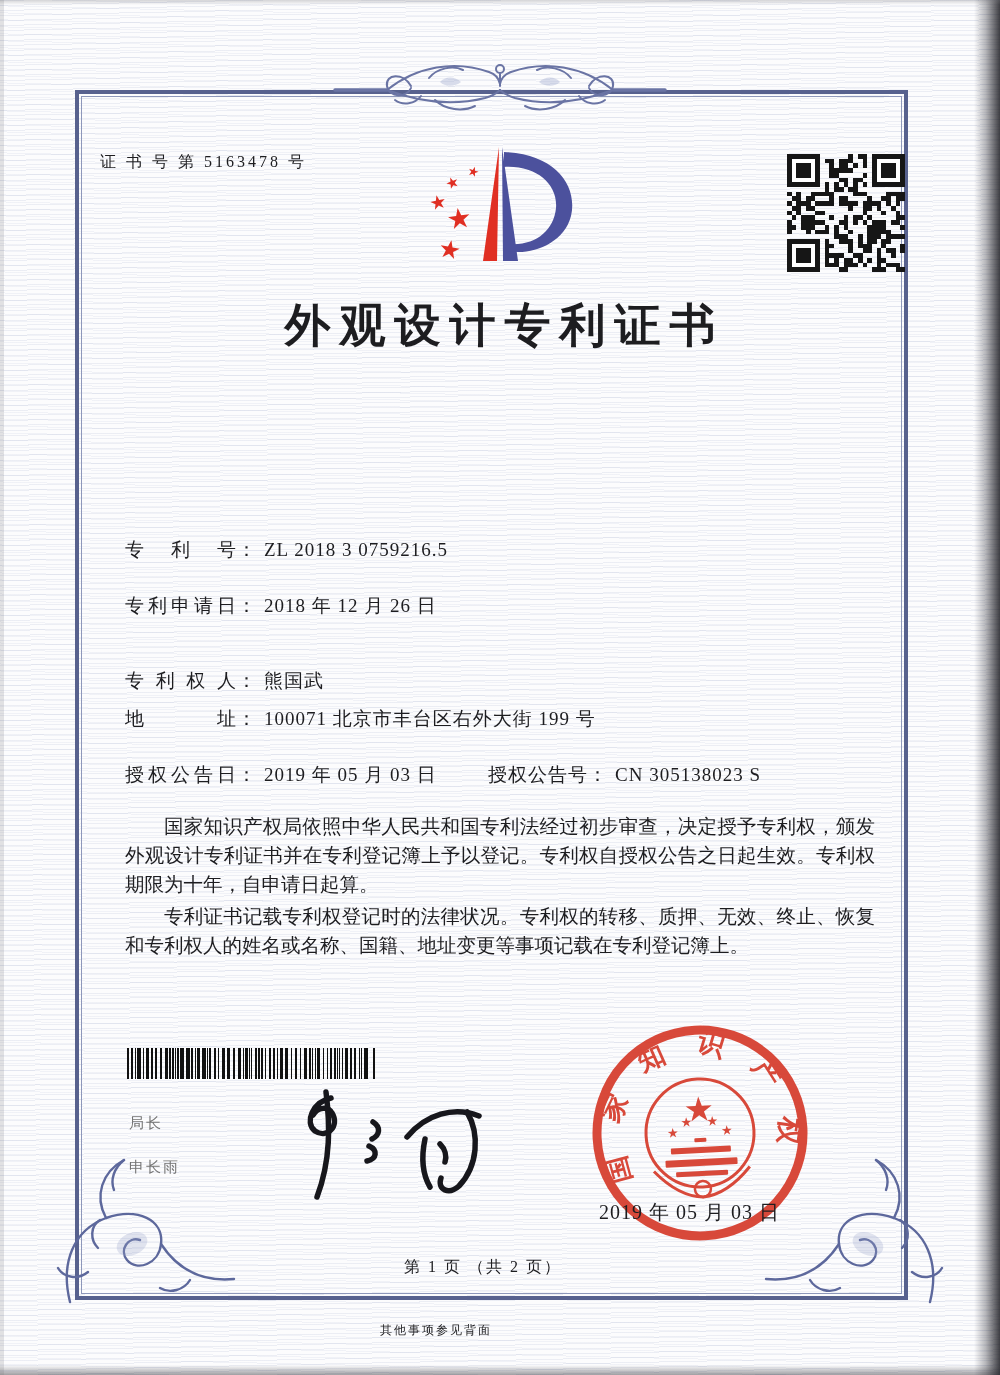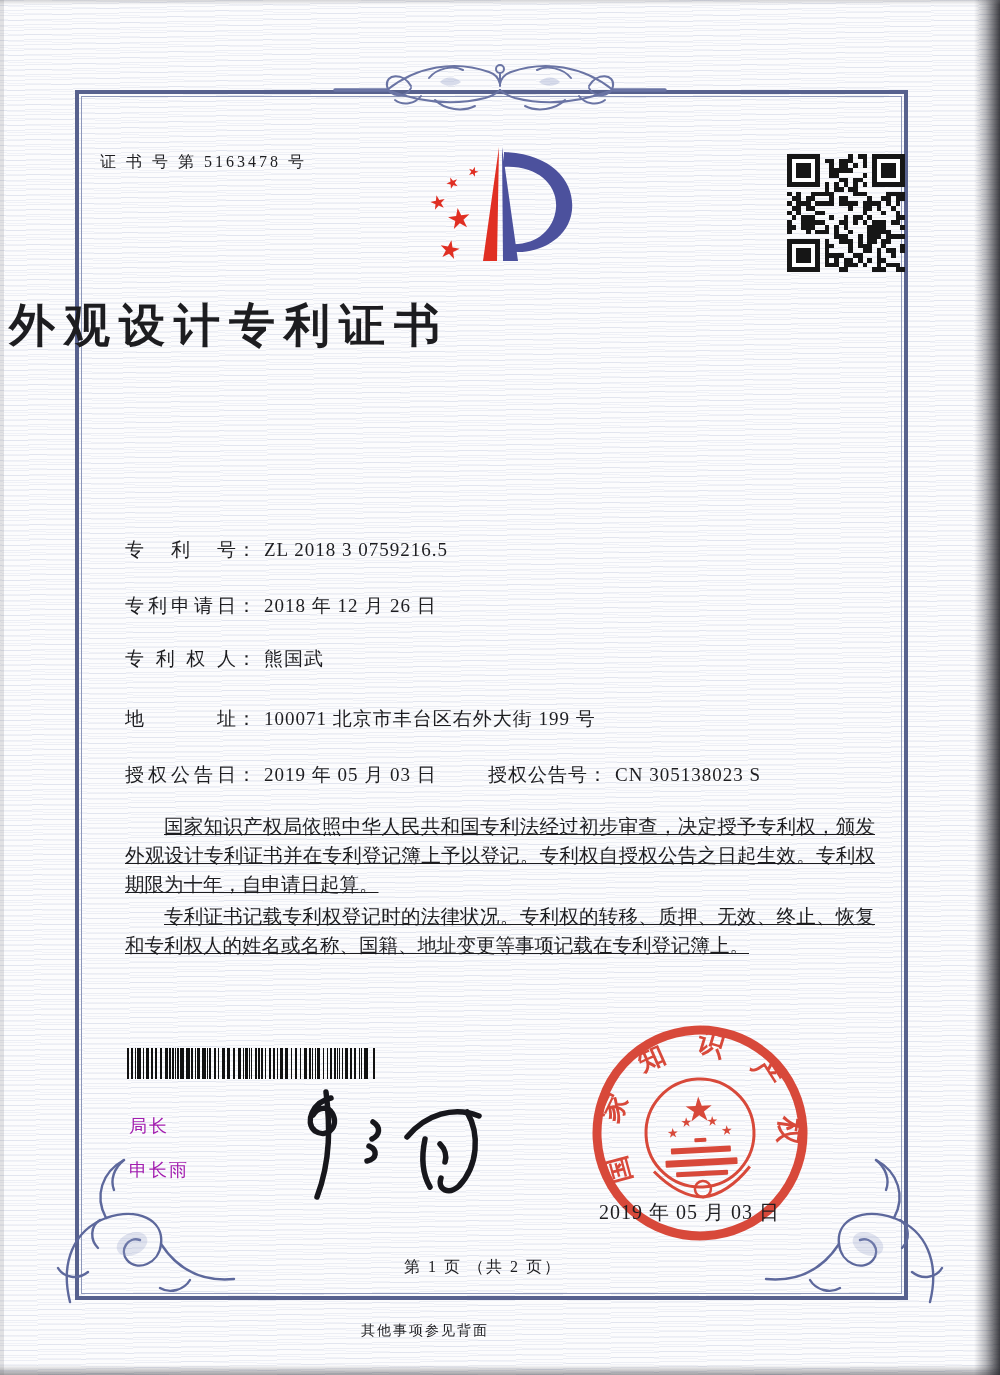--- a/index.html
+++ b/index.html
@@ -10,40 +10,40 @@
       repeating-linear-gradient(178.8deg, rgba(125,140,185,.13) 0 1px, transparent 1px 5px),
       repeating-linear-gradient(181.3deg, rgba(125,140,185,.09) 0 1px, transparent 1px 7px);}
   .frame{position:absolute;left:75px;top:90px;width:833px;height:1210px;border:4px solid #57618e;box-sizing:border-box;}
   .frame::after{content:"";position:absolute;inset:2px;border:1px solid #8d97ba;}
   .orn-top{position:absolute;left:333px;top:56px;width:334px;height:66px;}
   .orn-bl{position:absolute;left:40px;top:1152px;width:200px;height:155px;}
   .orn-br{position:absolute;left:760px;top:1152px;width:200px;height:155px;transform:scaleX(-1);}
   .cert-no{position:absolute;left:100px;top:152px;font-size:16px;letter-spacing:3px;}
   .logo{position:absolute;left:408px;top:140px;width:200px;height:155px;}
   .qr{position:absolute;left:787px;top:154px;width:118px;height:118px;}
-  .title{position:absolute;left:0;width:100%;top:295px;text-align:left;font-size:46px;
+  .title{position:absolute;left:0;width:100%;top:295px;text-align:center;font-size:46px;
          font-weight:bold;letter-spacing:9px;text-indent:9px;}
   .field-row{position:absolute;left:125px;width:772px;height:28px;font-size:19px;
              letter-spacing:1px;white-space:nowrap;}
   .fl{display:inline-block;width:112px;text-align:justify;text-align-last:justify;vertical-align:top;}
   .fv{margin-left:7px;}
   .pair2{position:absolute;left:363px;top:0;}
-  .r0{top:424px}.r1{top:480px}.r2{top:537px}.r3{top:593px}.r4{top:646px}.r5{top:706px}.r6{top:762px}
+  .r0{top:424px}.r1{top:480px}.r2{top:537px}.r3{top:593px}.r4{top:668px}.r5{top:706px}.r6{top:762px}
   .body-text{position:absolute;left:125px;top:812px;width:762px;font-size:19.5px;
              line-height:29px;text-align:justify;}
-  .body-text p{margin:0 12px 3px 0;text-indent:2em;text-decoration:underline;}
+  .body-text p{margin:0 12px 3px 0;text-indent:2em;}
   .barcode{position:absolute;left:127px;top:1048px;width:250px;height:31px;}
   .sig-title,.sig-name{position:absolute;left:129px;font-family:Liberation Mono, monospace;
-             font-size:18px;letter-spacing:2px;color:#a21caf;}
+             font-size:15px;letter-spacing:2px;color:#737373;}
   .sig-title{top:1114px}.sig-name{top:1158px}
   .signature{position:absolute;left:268px;top:1082px;width:235px;height:125px;}
   .seal{position:absolute;left:588px;top:1021px;width:224px;height:224px;opacity:.93;z-index:5;}
   .seal-date{position:absolute;left:599px;top:1199px;font-size:20px;letter-spacing:1px;z-index:6;}
   .page-info{position:absolute;left:0;width:966px;top:1257px;text-align:center;font-size:16px;letter-spacing:2px;}
-  .back-note{position:absolute;left:361px;top:1322px;font-size:14px;letter-spacing:2px;}
+  .back-note{position:absolute;left:380px;top:1322px;font-size:12px;letter-spacing:2px;}
   .edge{position:absolute;pointer-events:none;z-index:10;}
   .edge-right{right:0;top:0;width:26px;height:100%;
     background:linear-gradient(90deg, rgba(40,40,46,0) 0%, rgba(52,52,60,.35) 45%, rgba(28,28,34,.85) 100%);}
   .edge-bottom{left:0;bottom:0;width:100%;height:10px;
     background:linear-gradient(180deg, rgba(40,40,46,0), rgba(45,45,52,.45));}
   .edge-top{left:0;top:0;width:100%;height:5px;
     background:linear-gradient(180deg, rgba(120,120,126,.30), rgba(120,120,126,0));}
   .edge-left{left:0;top:0;width:4px;height:100%;background:rgba(120,120,126,.20);}
 </style>
 </head>

